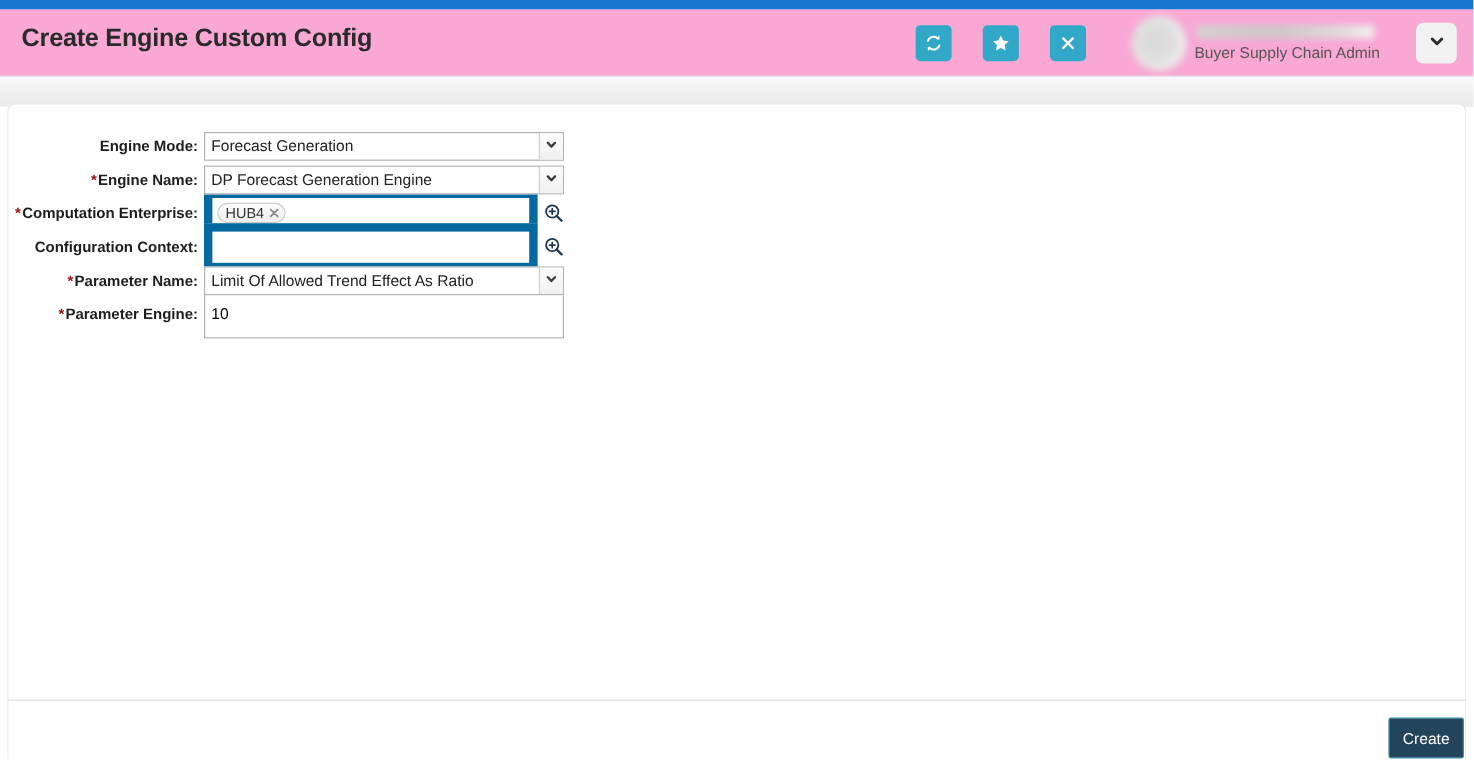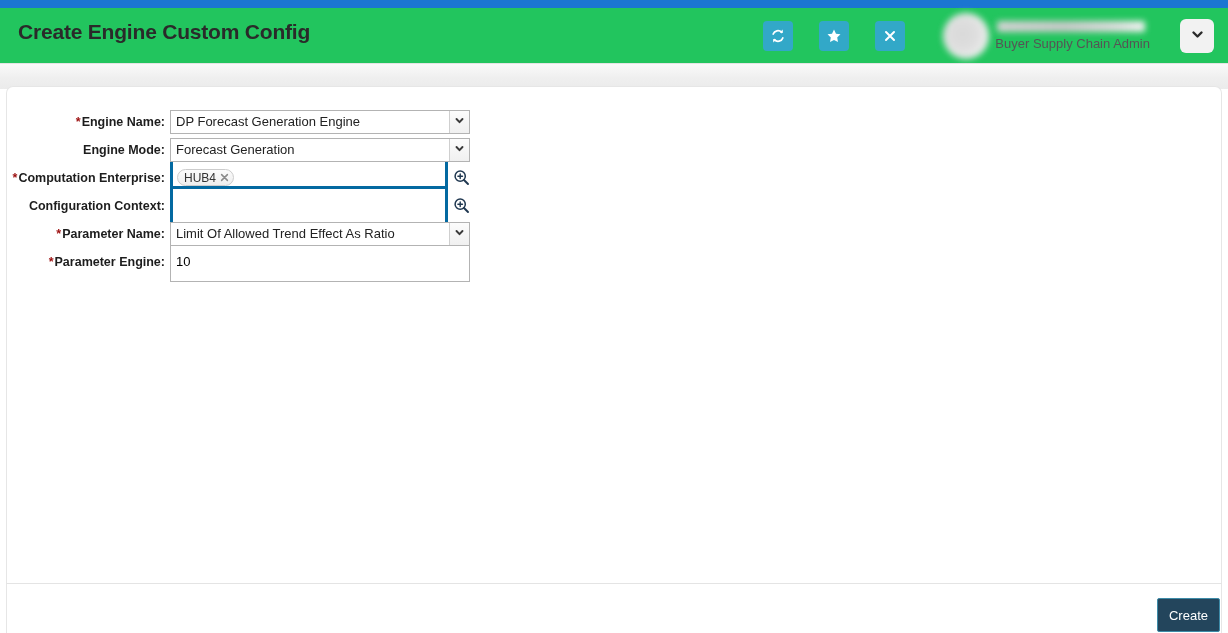--- a/index.html
+++ b/index.html
@@ -27,21 +27,21 @@
     height: 8px;
     background: #1b76d2;
   }
 
   
   .header-card {
     position: absolute;
     top: 8px; left: 0;
     width: 1228px;
     height: 56px;
-    background: #22c55e;
+    background: #f9a8d4;
     border-bottom: 1px solid #e4e4e4;
   }
   .page-title {
     position: absolute;
     left: 18px;
     top: 12px;
     font-size: 21px;
     font-weight: bold;
     color: #2a2a2a;
     letter-spacing: -0.2px;
@@ -220,21 +220,21 @@
     font-size: 13px;
     color: #000000;
     overflow: hidden;
     white-space: nowrap;
   }
 
   
   .tokenbox {
     width: 278px;
     height: 40px;
-    border: 3px solid #0369a1;
+    border: 7px solid #0369a1;
     background: #ffffff;
     display: flex;
     align-items: center;
     padding-left: 4px;
   }
   .token {
     display: inline-flex;
     align-items: center;
     height: 17px;
     padding: 0 4px 0 6px;
@@ -339,40 +339,40 @@
 
   </div>
 </div>
 
 <div class="gap-band"></div>
 
 <div class="content-panel">
   <div class="form">
 
     <div class="form-row">
-      <div class="lbl"><span class="req">*</span><span>Engine Name:</span></div>
+      <div class="lbl">Engine Mode:</div>
       <div class="ctrl">
         <div class="selectbox">
-          <div class="val">DP Forecast Generation Engine</div>
+          <div class="val">Forecast Generation</div>
           <div class="arrow">
             <span>
               <svg width="11" height="11" viewBox="0 0 11 11" xmlns="http://www.w3.org/2000/svg">
                 <path d="M2.5 4L5.5 7.2L8.5 4" stroke="#3a3a3a" stroke-width="1.9" fill="none" stroke-linecap="round" stroke-linejoin="round"></path>
               </svg>
             </span>
           </div>
         </div>
       </div>
     </div>
 
     <div class="form-row">
-      <div class="lbl">Engine Mode:</div>
+      <div class="lbl"><span class="req">*</span><span>Engine Name:</span></div>
       <div class="ctrl">
         <div class="selectbox">
-          <div class="val">Forecast Generation</div>
+          <div class="val">DP Forecast Generation Engine</div>
           <div class="arrow">
             <span>
               <svg width="11" height="11" viewBox="0 0 11 11" xmlns="http://www.w3.org/2000/svg">
                 <path d="M2.5 4L5.5 7.2L8.5 4" stroke="#3a3a3a" stroke-width="1.9" fill="none" stroke-linecap="round" stroke-linejoin="round"></path>
               </svg>
             </span>
           </div>
         </div>
       </div>
     </div>

